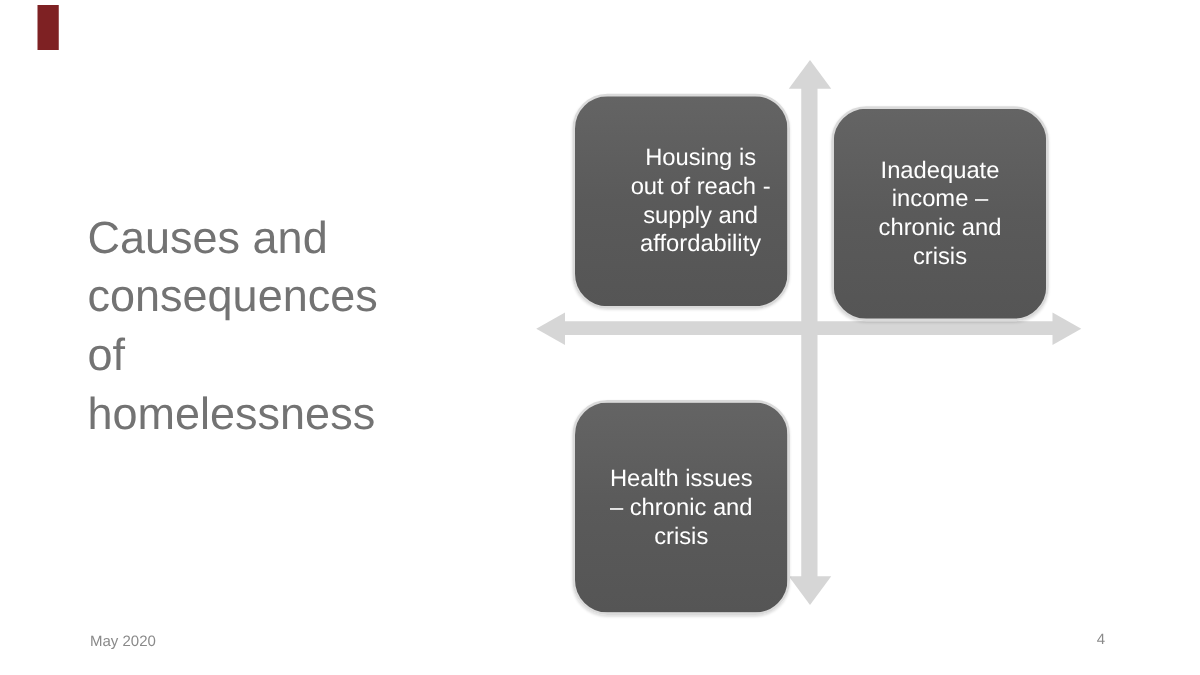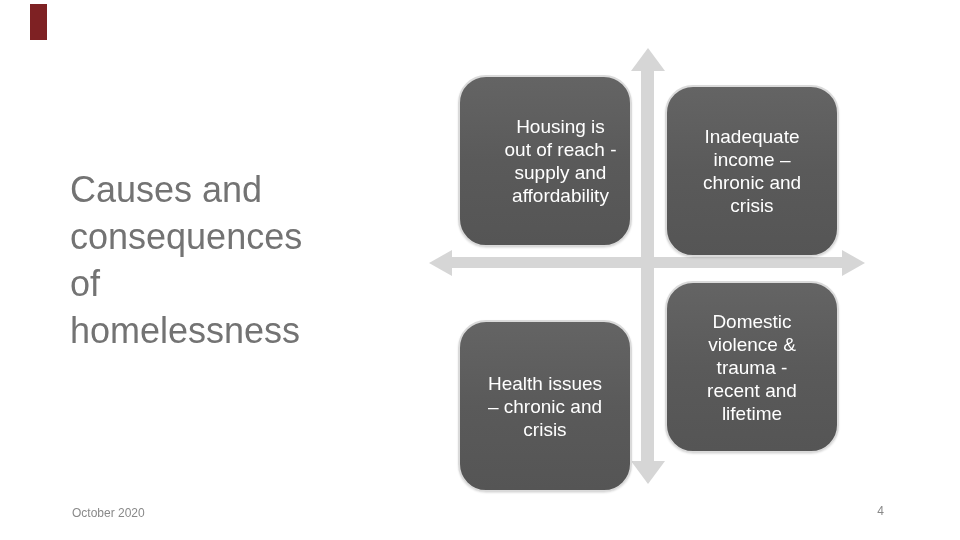--- a/index.html
+++ b/index.html
@@ -135,22 +135,17 @@
 out of reach -
 supply and
 affordability</div>
   <div class="quadrant q-tr">Inadequate
 income –
 chronic and
 crisis</div>
   <div class="quadrant q-bl">Health issues
 – chronic and
 crisis</div>
-  <div class="quadrant q-br">Domestic
-violence &amp;
-trauma -
-recent and
-lifetime</div>
 
-  <div class="footer-date">October 2020</div>
+  <div class="footer-date">May 2020</div>
   <div class="page-number">4</div>
 
 </div>
 
 </body></html>

